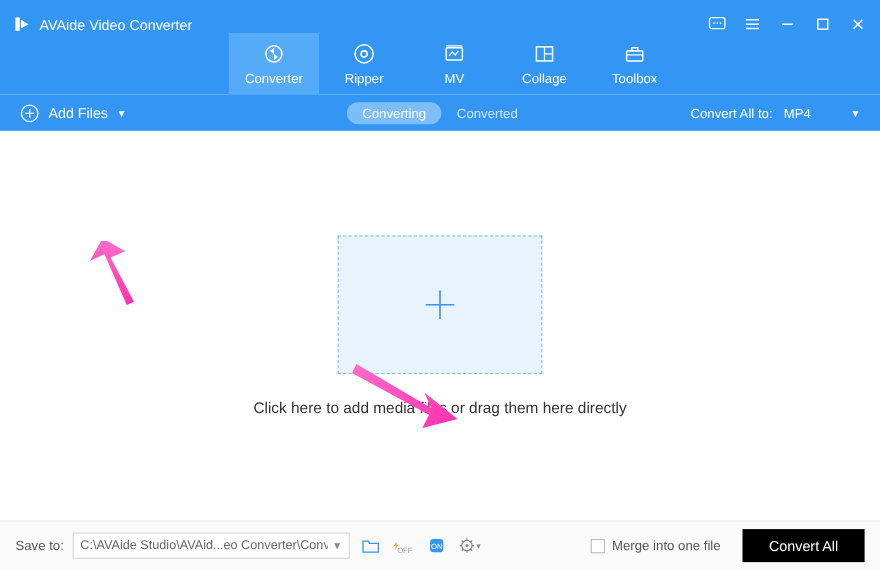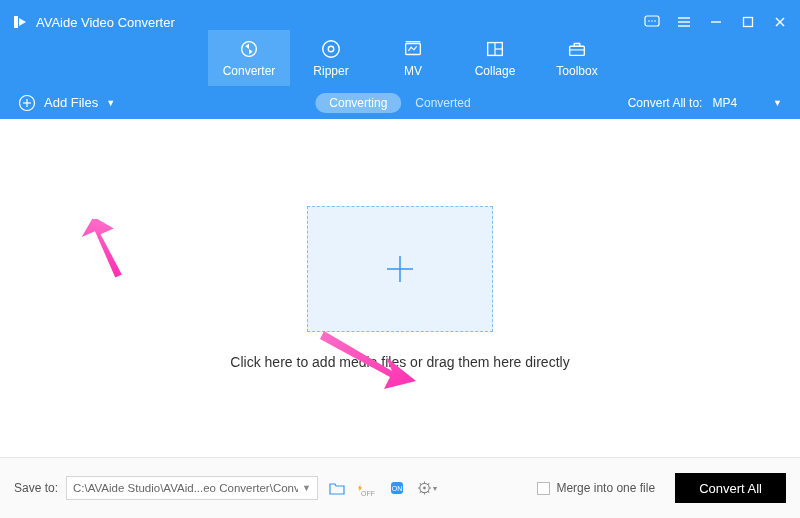--- a/index.html
+++ b/index.html
@@ -21,21 +21,21 @@
 .subtab { font-size: 12px; padding: 3px 14px; cursor: pointer; color: #cfe6fc; }
 .subtab.active { background: #7dbef9; border-radius: 10px; color: #fff; }
 .toolbar-right { margin-left: auto; display: flex; align-items: center; gap: 10px; font-size: 12px; }
 .format-select { display: flex; align-items: center; gap: 36px; cursor: pointer; }
 
 .main { flex: 1; position: relative; display: flex; flex-direction: column; align-items: center; justify-content: center; background: #fff; }
 .dropzone { width: 186px; height: 126px; border: 1.5px dashed #7dbef9; background: #e8f3fe; display: flex; align-items: center; justify-content: center; cursor: pointer; }
 .dropzone-plus { color: #3396f5; font-size: 32px; font-weight: 200; }
 .drop-hint { margin-top: 22px; font-size: 14px; color: #333; }
 
-.footer { height: 61px; border-top: 1px solid #e6e6e6; background: #fafafa; display: flex; align-items: center; padding: 16px 14px; gap: 8px; font-size: 12px; color: #555; }
+.footer { height: 45px; border-top: 1px solid #e6e6e6; background: #fafafa; display: flex; align-items: center; padding: 16px 14px; gap: 8px; font-size: 12px; color: #555; }
 .save-to-label { color: #555; }
 .save-path { width: 252px; height: 24px; border: 1px solid #d6d6d6; background: #fff; display: flex; align-items: center; padding: 0 6px; color: #666; font-size: 11.5px; cursor: pointer; }
 .save-path-text { flex: 1; white-space: nowrap; overflow: hidden; }
 .save-path-caret { color: #888; font-size: 9px; margin-left: 4px; }
 .footer-icon { width: 22px; height: 22px; border: 1px solid transparent; display: flex; align-items: center; justify-content: center; cursor: pointer; color: #3396f5; }
 .footer-spacer { flex: 1; }
 .merge-check { display: flex; align-items: center; gap: 6px; cursor: pointer; color: #555; }
 .checkbox { width: 13px; height: 13px; border: 1px solid #bbb; background: #fff; }
 .convert-btn { background: #000000; color: #fff; border: none; padding: 0 24px; height: 30px; font-size: 13px; cursor: pointer; margin-left: 12px; }
 

